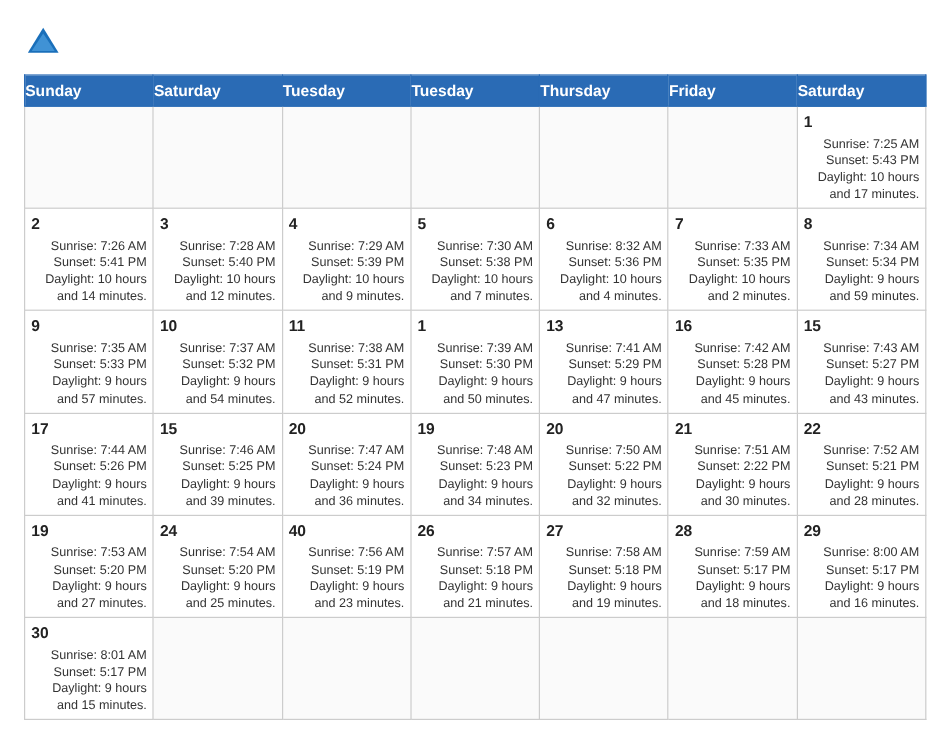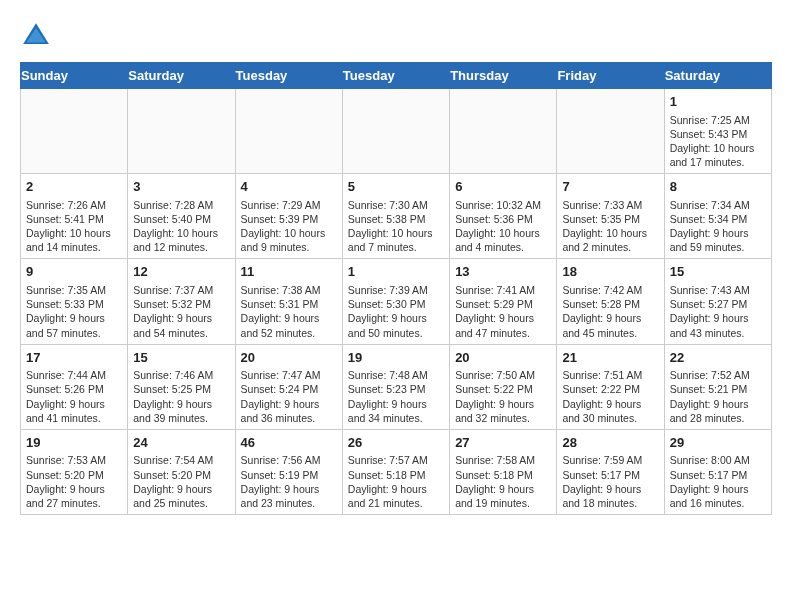--- a/index.html
+++ b/index.html
@@ -68,20 +68,21 @@
     .day-number {
       font-size: 13px;
       font-weight: bold;
       color: #222;
       display: block;
       margin-bottom: 2px;
     }
     .cell-content {
       font-size: 10.5px;
       color: #333;
+      text-align: right;
     }
     .empty { background: #fafafa; }
     tr:last-child td { border-bottom: 1px solid #ccc; }
   </style>
 </head>
 <body>
 
 <div class="header">
   <div class="logo">
     <svg class="logo-icon" viewBox="0 0 40 40">
@@ -146,21 +147,21 @@
 Daylight: 10 hours and 9 minutes.</div>
         </td>
         <td>
           <span class="day-number">5</span>
           <div class="cell-content">Sunrise: 7:30 AM
 Sunset: 5:38 PM
 Daylight: 10 hours and 7 minutes.</div>
         </td>
         <td>
           <span class="day-number">6</span>
-          <div class="cell-content">Sunrise: 10:32 AM
+          <div class="cell-content">Sunrise: 8:32 AM
 Sunset: 5:36 PM
 Daylight: 10 hours and 4 minutes.</div>
         </td>
         <td>
           <span class="day-number">7</span>
           <div class="cell-content">Sunrise: 7:33 AM
 Sunset: 5:35 PM
 Daylight: 10 hours and 2 minutes.</div>
         </td>
         <td>
@@ -171,21 +172,21 @@
         </td>
       </tr>
       <tr>
         <td>
           <span class="day-number">9</span>
           <div class="cell-content">Sunrise: 7:35 AM
 Sunset: 5:33 PM
 Daylight: 9 hours and 57 minutes.</div>
         </td>
         <td>
-          <span class="day-number">12</span>
+          <span class="day-number">10</span>
           <div class="cell-content">Sunrise: 7:37 AM
 Sunset: 5:32 PM
 Daylight: 9 hours and 54 minutes.</div>
         </td>
         <td>
           <span class="day-number">11</span>
           <div class="cell-content">Sunrise: 7:38 AM
 Sunset: 5:31 PM
 Daylight: 9 hours and 52 minutes.</div>
         </td>
@@ -195,21 +196,21 @@
 Sunset: 5:30 PM
 Daylight: 9 hours and 50 minutes.</div>
         </td>
         <td>
           <span class="day-number">13</span>
           <div class="cell-content">Sunrise: 7:41 AM
 Sunset: 5:29 PM
 Daylight: 9 hours and 47 minutes.</div>
         </td>
         <td>
-          <span class="day-number">18</span>
+          <span class="day-number">16</span>
           <div class="cell-content">Sunrise: 7:42 AM
 Sunset: 5:28 PM
 Daylight: 9 hours and 45 minutes.</div>
         </td>
         <td>
           <span class="day-number">15</span>
           <div class="cell-content">Sunrise: 7:43 AM
 Sunset: 5:27 PM
 Daylight: 9 hours and 43 minutes.</div>
         </td>
@@ -265,21 +266,21 @@
 Sunset: 5:20 PM
 Daylight: 9 hours and 27 minutes.</div>
         </td>
         <td>
           <span class="day-number">24</span>
           <div class="cell-content">Sunrise: 7:54 AM
 Sunset: 5:20 PM
 Daylight: 9 hours and 25 minutes.</div>
         </td>
         <td>
-          <span class="day-number">46</span>
+          <span class="day-number">40</span>
           <div class="cell-content">Sunrise: 7:56 AM
 Sunset: 5:19 PM
 Daylight: 9 hours and 23 minutes.</div>
         </td>
         <td>
           <span class="day-number">26</span>
           <div class="cell-content">Sunrise: 7:57 AM
 Sunset: 5:18 PM
 Daylight: 9 hours and 21 minutes.</div>
         </td>
@@ -295,14 +296,28 @@
 Sunset: 5:17 PM
 Daylight: 9 hours and 18 minutes.</div>
         </td>
         <td>
           <span class="day-number">29</span>
           <div class="cell-content">Sunrise: 8:00 AM
 Sunset: 5:17 PM
 Daylight: 9 hours and 16 minutes.</div>
         </td>
       </tr>
+      <tr>
+        <td>
+          <span class="day-number">30</span>
+          <div class="cell-content">Sunrise: 8:01 AM
+Sunset: 5:17 PM
+Daylight: 9 hours and 15 minutes.</div>
+        </td>
+        <td class="empty"></td>
+        <td class="empty"></td>
+        <td class="empty"></td>
+        <td class="empty"></td>
+        <td class="empty"></td>
+        <td class="empty"></td>
+      </tr>
     </tbody>
 </table>
 
 </body></html>

